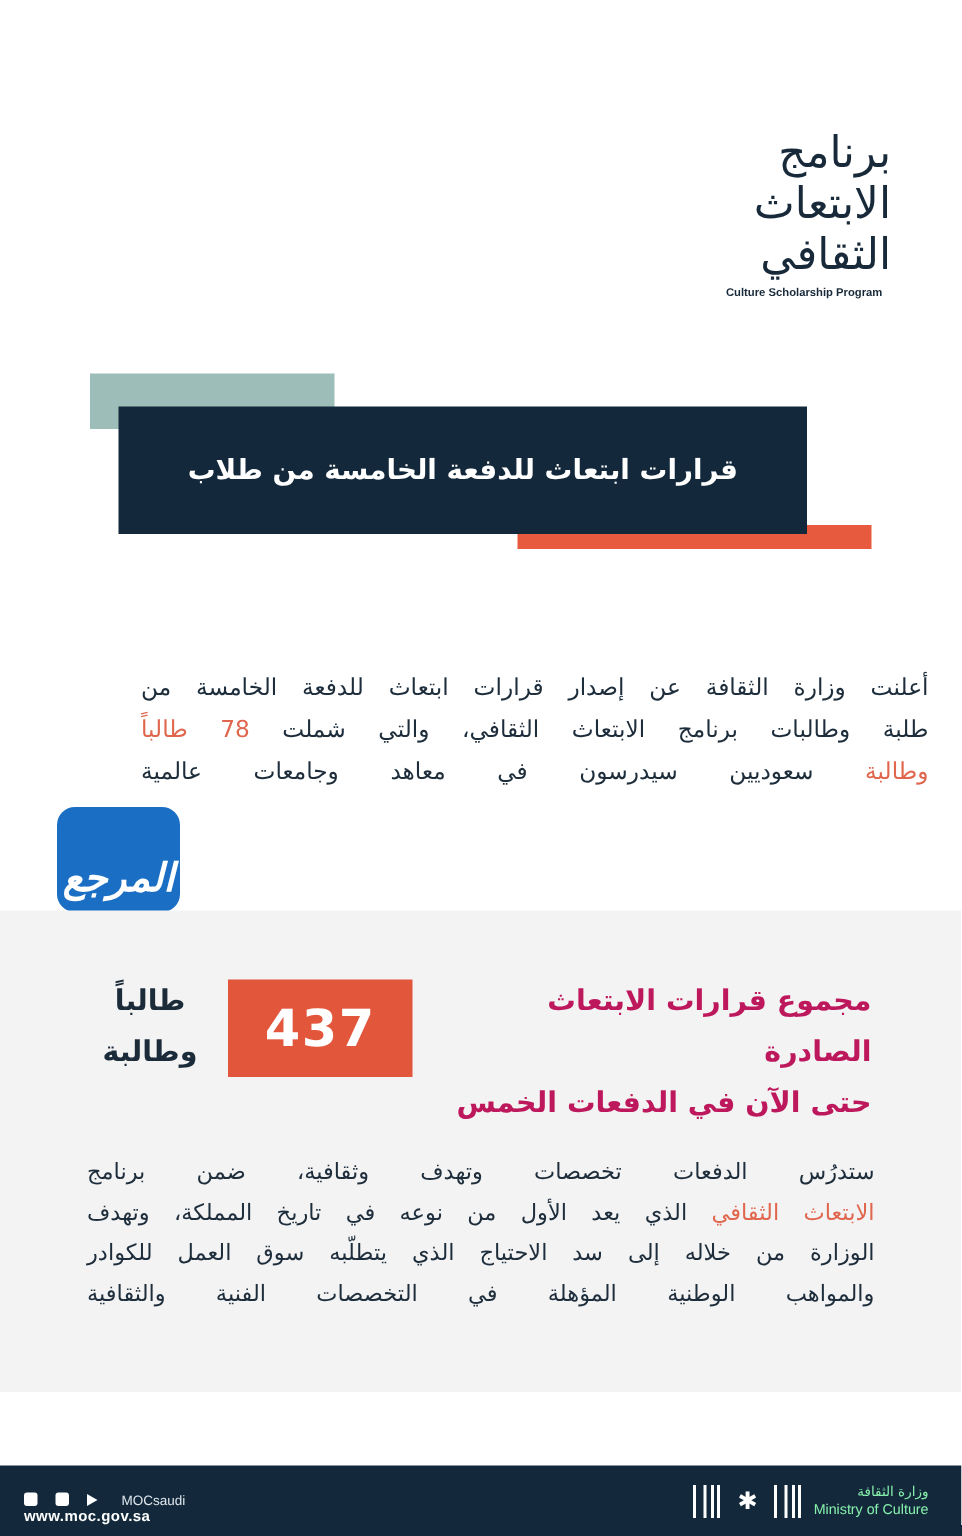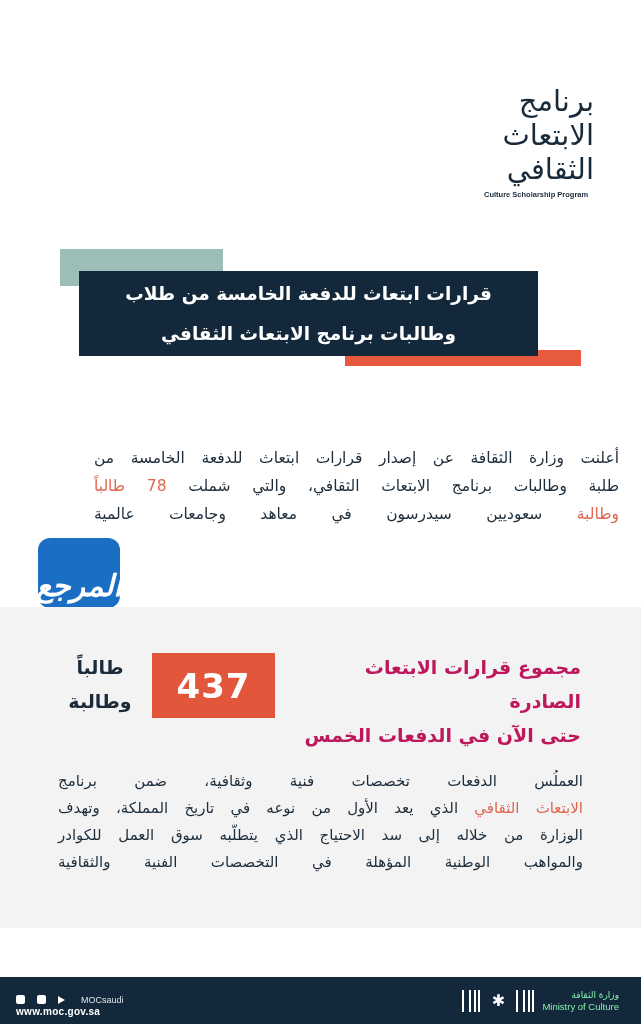--- a/index.html
+++ b/index.html
@@ -16,21 +16,21 @@
       display: flex; flex-direction: column; align-items: center; justify-content: center; direction: rtl; gap: 11px; }
     .title-line { color: #ffffff; font-family: "DejaVu Sans", sans-serif; font-weight: bold; font-size: 18.5px; line-height: 29px; }
 
     .intro { position: absolute; left: 58px; top: 444px; width: 525px; direction: rtl; text-align: justify; text-align-last: justify;
       font-family: "DejaVu Sans", sans-serif; font-size: 15.5px; line-height: 28px; color: #1d2d3b; margin-left: 36px; }
     .intro p { text-align: justify; text-align-last: justify; }
     .hl { color: #e0664e; }
 
     .watermark { position: absolute; left: 38px; top: 538px; width: 82px; height: 70px; background: #1a6fc4; border-radius: 12px;
       display: flex; align-items: center; justify-content: center; }
-    .watermark span { color: #ffffff; font-family: "DejaVu Serif", serif; font-size: 30px; font-style: italic; font-weight: bold; margin-top: 24px; }
+    .watermark span { color: #ffffff; font-family: "DejaVu Serif", serif; font-size: 26px; font-style: italic; font-weight: bold; margin-top: 24px; }
 
     .gray-section { position: absolute; left: 0; top: 607px; width: 641px; height: 321px; background: #f3f3f3; }
 
     .stat-label { position: absolute; right: 60px; top: 650px; width: 290px; direction: rtl; text-align: right;
       font-family: "DejaVu Sans", sans-serif; font-size: 19px; line-height: 34px; color: #be185d; font-weight: bold; }
     .stat-box { position: absolute; left: 152px; top: 653px; width: 123px; height: 65px; background: #e2573c;
       display: flex; align-items: center; justify-content: center; }
     .stat-number { color: #ffffff; font-family: "DejaVu Sans", sans-serif; font-weight: bold; font-size: 34px; letter-spacing: 1px; }
     .stat-unit { position: absolute; left: 60px; top: 650px; width: 80px; direction: rtl; text-align: center;
       font-family: "DejaVu Sans", sans-serif; font-size: 19px; line-height: 34px; color: #1b2b3a; font-weight: bold; }
@@ -64,21 +64,20 @@
   <span class="logo-line">برنامج</span>
   <span class="logo-line">الابتعاث</span>
   <span class="logo-line">الثقافي</span>
   <span class="logo-en">Culture Scholarship Program</span>
 </div>
 
 <div class="teal-block"></div>
 <div class="orange-bar"></div>
 <div class="title-banner">
   <div class="title-line">قرارات ابتعاث للدفعة الخامسة من طلاب</div>
-  <div class="title-line">وطالبات برنامج الابتعاث الثقافي</div>
 </div>
 
 <div class="intro">
   <p>أعلنت وزارة الثقافة عن إصدار قرارات ابتعاث للدفعة الخامسة من</p>
   <p><span>طلبة وطالبات برنامج الابتعاث الثقافي، والتي شملت </span><span class="hl">78 طالباً</span></p>
   <p><span class="hl">وطالبة</span><span> سعوديين سيدرسون في معاهد وجامعات عالمية</span></p>
 </div>
 
 <div class="watermark">
   <span>المرجع</span>
@@ -92,21 +91,21 @@
 </div>
 <div class="stat-box">
   <span class="stat-number">437</span>
 </div>
 <div class="stat-unit">
   <div>طالباً</div>
   <div>وطالبة</div>
 </div>
 
 <div class="body2">
-  <p>العملُس الدفعات تخصصات فنية وثقافية، ضمن برنامج</p>
+  <p>ستدرُس الدفعات تخصصات وتهدف وثقافية، ضمن برنامج</p>
   <p><span class="hl">الابتعاث الثقافي</span><span> الذي يعد الأول من نوعه في تاريخ المملكة، وتهدف</span></p>
   <p>الوزارة من خلاله إلى سد الاحتياج الذي يتطلّبه سوق العمل للكوادر</p>
   <p>والمواهب الوطنية المؤهلة في التخصصات الفنية والثقافية</p>
 </div>
 
 <div class="footer">
   <div class="footer-left">
     <div class="social-row">
       <span class="social-icon"></span>
       <span class="social-icon"></span>

